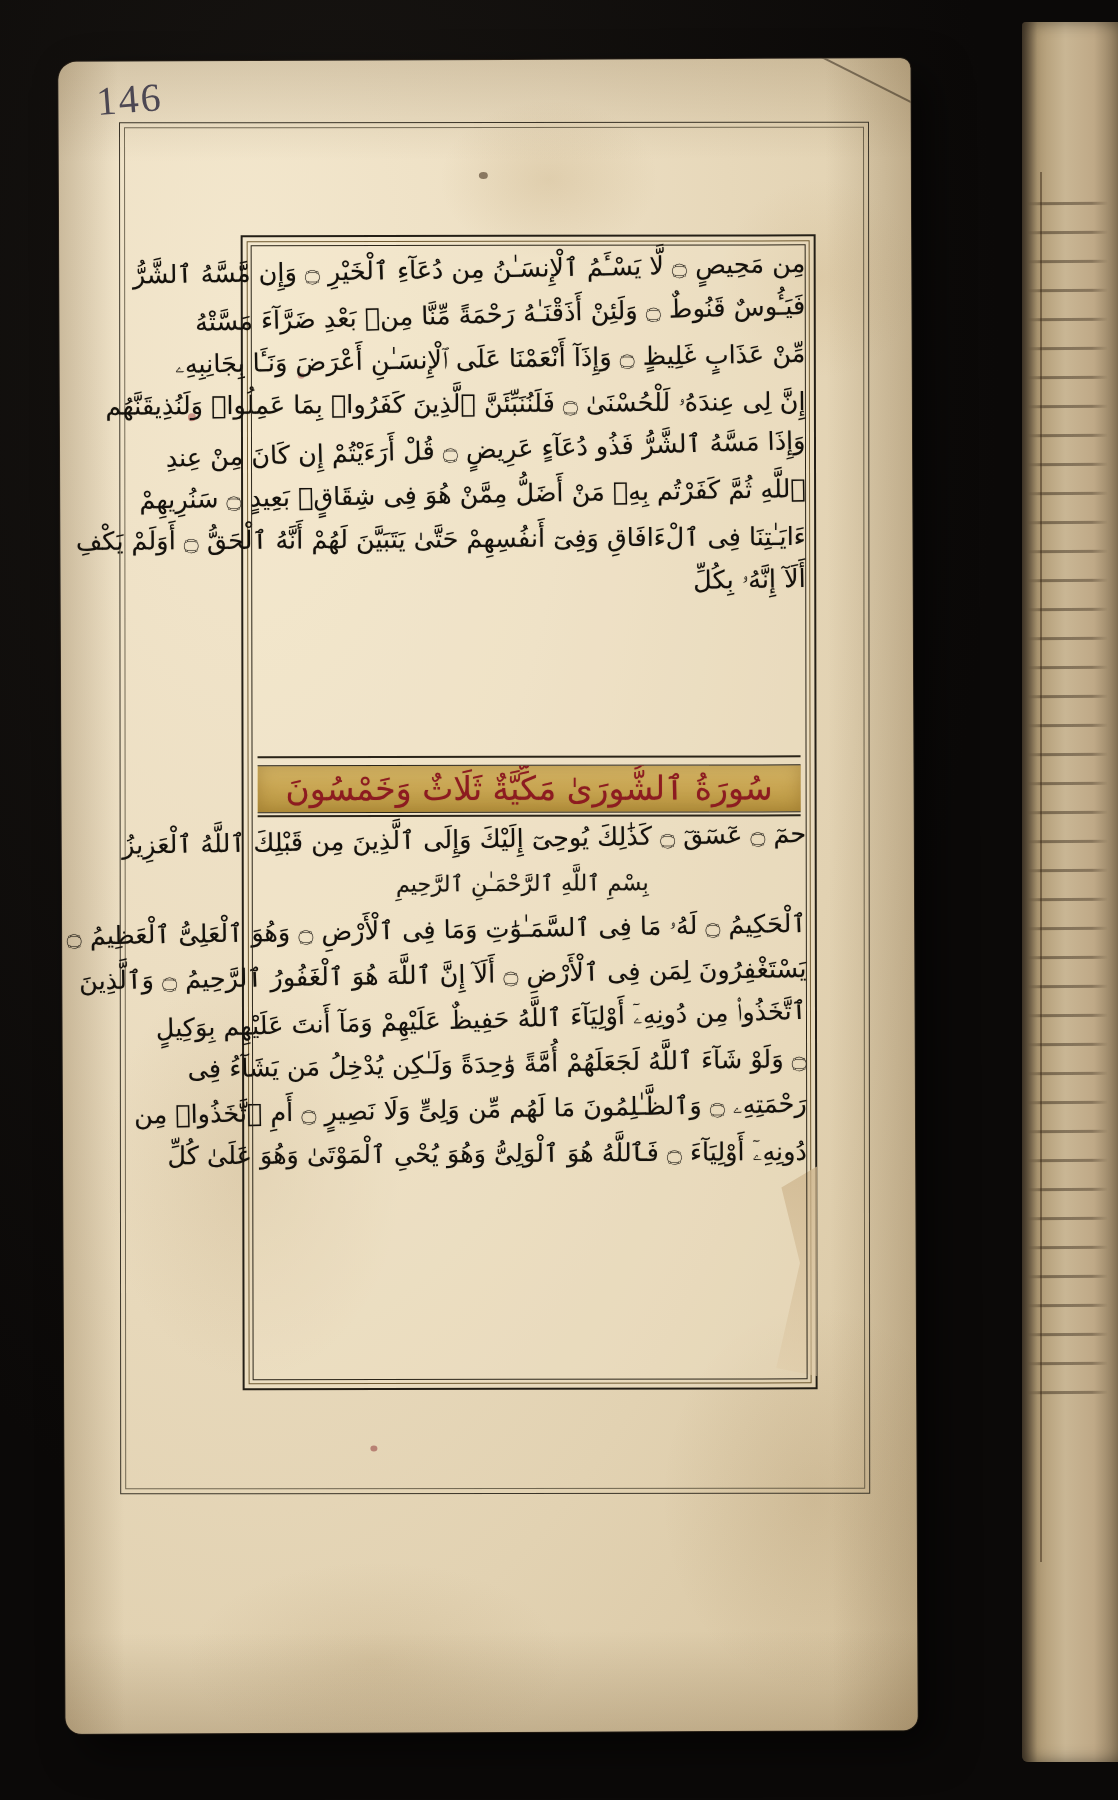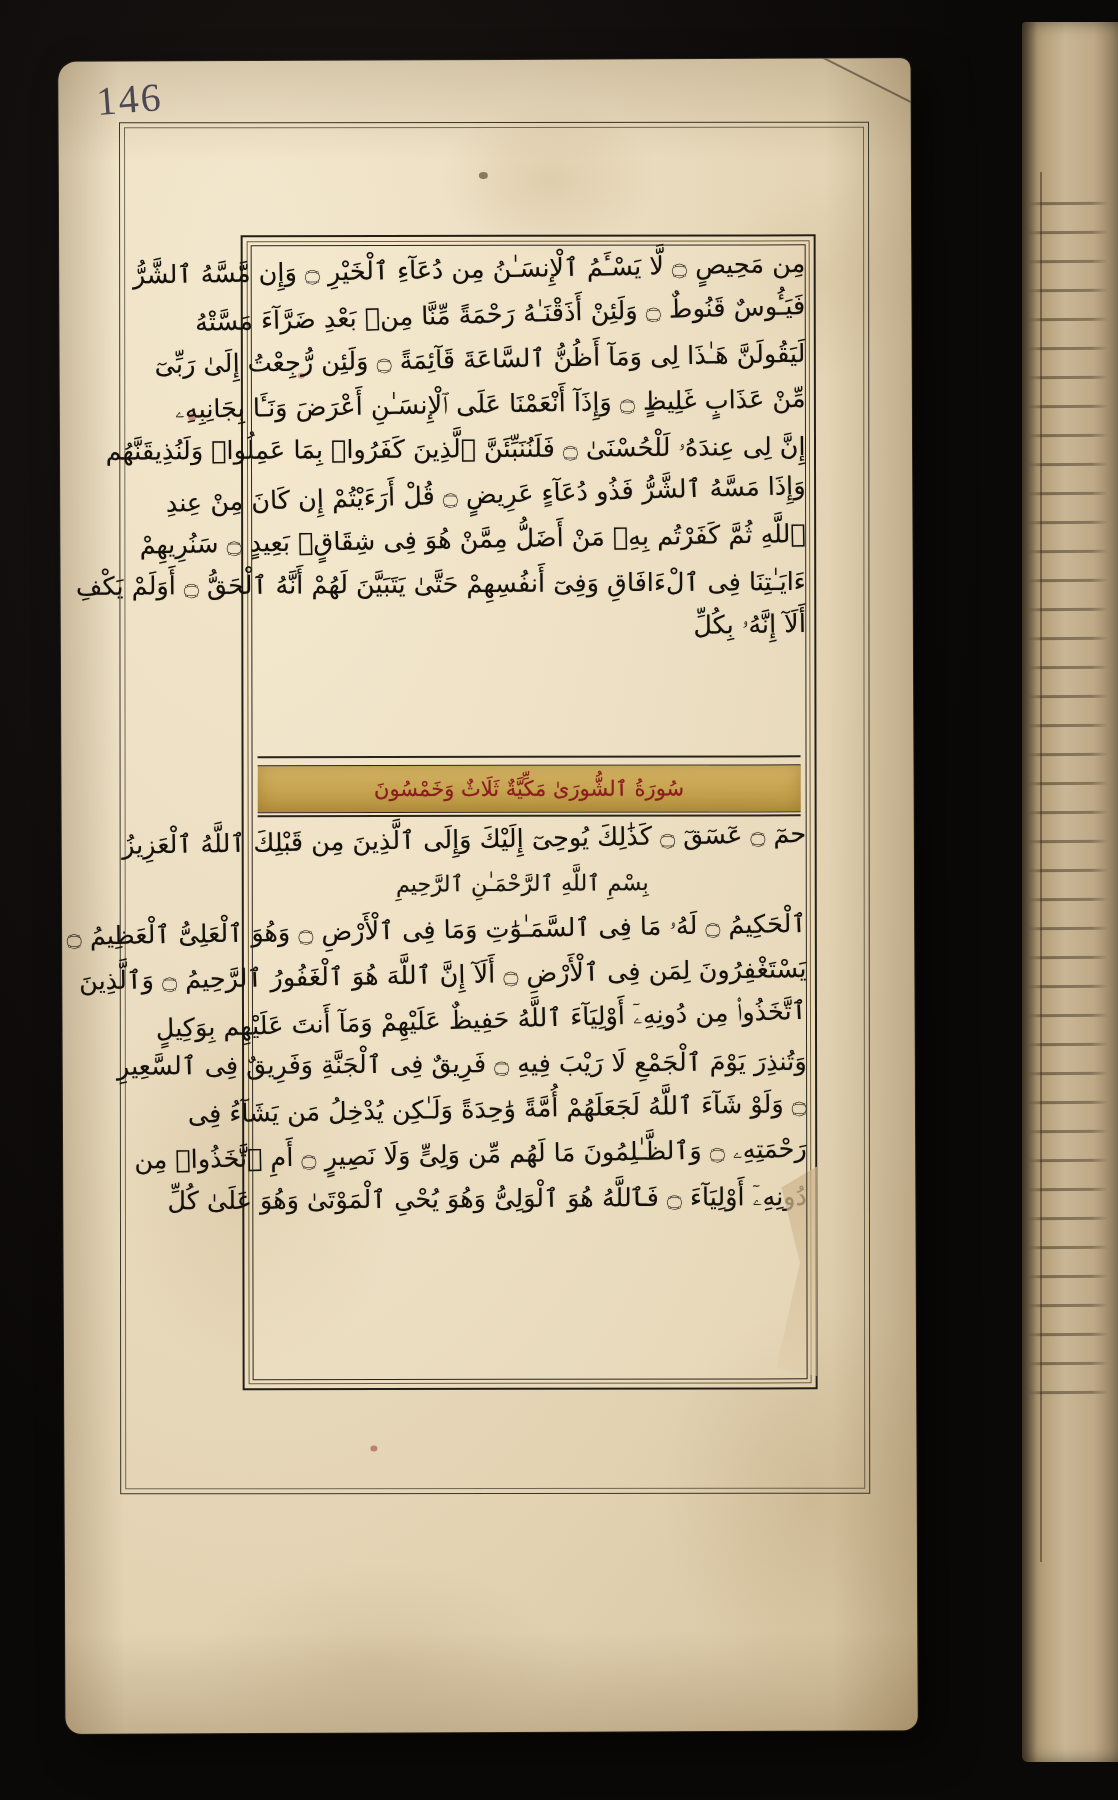--- a/index.html
+++ b/index.html
@@ -226,21 +226,21 @@
   .sep-rule2 {
     position: absolute;
     left: 14px; right: 14px;
     top: 578px;
     height: 1.5px;
     background: #2a2418;
   }
 
   .sura-head {
     font-family: "DejaVu Sans", sans-serif;
-    font-size: 21px;
+    font-size: 33px;
     line-height: 46px;
     color: #8d1b20;
     direction: rtl;
     text-align: center;
     white-space: nowrap;
     text-shadow: 0 0 1px rgba(110,20,25,0.4);
   }
 
   
   .tear {
@@ -343,23 +343,20 @@
     <div id="text-frame">
 
       <div class="panel" id="panel-top">
         <div class="line slant1">
             <span class="ar">مِن مَحِيصٍ ۝ لَّا يَسْـَٔمُ ٱلْإِنسَـٰنُ مِن دُعَآءِ ٱلْخَيْرِ ۝ وَإِن مَّسَّهُ ٱلشَّرُّ</span>
           </div>
         <div class="line slant2">
             <span class="ar">فَيَـُٔوسٌ قَنُوطٌ ۝ وَلَئِنْ أَذَقْنَـٰهُ رَحْمَةً مِّنَّا مِنۢ بَعْدِ ضَرَّآءَ مَسَّتْهُ</span>
           </div>
         <div class="line slant1">
-            <span class="ar">لَيَقُولَنَّ هَـٰذَا لِى وَمَآ أَظُنُّ ٱلسَّاعَةَ قَآئِمَةً ۝ وَلَئِن رُّجِعْتُ إِلَىٰ رَبِّىٓ</span>
-          </div>
-        <div class="line slant1">
             <span class="ar">مِّنْ عَذَابٍ غَلِيظٍ ۝ وَإِذَآ أَنْعَمْنَا عَلَى ٱلْإِنسَـٰنِ أَعْرَضَ وَنَـَٔا بِجَانِبِهِۦ</span>
           </div>
         <div class="line slant0">
             <span class="ar">إِنَّ لِى عِندَهُۥ لَلْحُسْنَىٰ ۝ فَلَنُنَبِّئَنَّ ٱلَّذِينَ كَفَرُوا۟ بِمَا عَمِلُوا۟ وَلَنُذِيقَنَّهُم</span>
           </div>
         <div class="line slant2">
             <span class="ar">وَإِذَا مَسَّهُ ٱلشَّرُّ فَذُو دُعَآءٍ عَرِيضٍ ۝ قُلْ أَرَءَيْتُمْ إِن كَانَ مِنْ عِندِ</span>
           </div>
         <div class="line slant1">
             <span class="ar">ٱللَّهِ ثُمَّ كَفَرْتُم بِهِۦ مَنْ أَضَلُّ مِمَّنْ هُوَ فِى شِقَاقٍۭ بَعِيدٍ ۝ سَنُرِيهِمْ</span>
@@ -388,23 +385,20 @@
             <span class="ar">بِسْمِ ٱللَّهِ ٱلرَّحْمَـٰنِ ٱلرَّحِيمِ</span>
           </div>
         <div class="line slant1">
             <span class="ar">ٱلْحَكِيمُ ۝ لَهُۥ مَا فِى ٱلسَّمَـٰوَٰتِ وَمَا فِى ٱلْأَرْضِ ۝ وَهُوَ ٱلْعَلِىُّ ٱلْعَظِيمُ ۝ تَكَادُ</span>
           </div>
         <div class="line slant1">
             <span class="ar">يَسْتَغْفِرُونَ لِمَن فِى ٱلْأَرْضِ ۝ أَلَآ إِنَّ ٱللَّهَ هُوَ ٱلْغَفُورُ ٱلرَّحِيمُ ۝ وَٱلَّذِينَ</span>
           </div>
         <div class="line slant2">
             <span class="ar">ٱتَّخَذُوا۟ مِن دُونِهِۦٓ أَوْلِيَآءَ ٱللَّهُ حَفِيظٌ عَلَيْهِمْ وَمَآ أَنتَ عَلَيْهِم بِوَكِيلٍ</span>
-          </div>
-        <div class="line slant0">
-            <span class="ar">وَتُنذِرَ يَوْمَ ٱلْجَمْعِ لَا رَيْبَ فِيهِ ۝ فَرِيقٌ فِى ٱلْجَنَّةِ وَفَرِيقٌ فِى ٱلسَّعِيرِ</span>
           </div>
         <div class="line slant1">
             <span class="ar">۝ وَلَوْ شَآءَ ٱللَّهُ لَجَعَلَهُمْ أُمَّةً وَٰحِدَةً وَلَـٰكِن يُدْخِلُ مَن يَشَآءُ فِى</span>
           </div>
         <div class="line slant1">
             <span class="ar">رَحْمَتِهِۦ ۝ وَٱلظَّـٰلِمُونَ مَا لَهُم مِّن وَلِىٍّ وَلَا نَصِيرٍ ۝ أَمِ ٱتَّخَذُوا۟ مِن</span>
           </div>
         <div class="line slant0">
             <span class="ar">دُونِهِۦٓ أَوْلِيَآءَ ۝ فَٱللَّهُ هُوَ ٱلْوَلِىُّ وَهُوَ يُحْىِ ٱلْمَوْتَىٰ وَهُوَ عَلَىٰ كُلِّ</span>
           </div>

